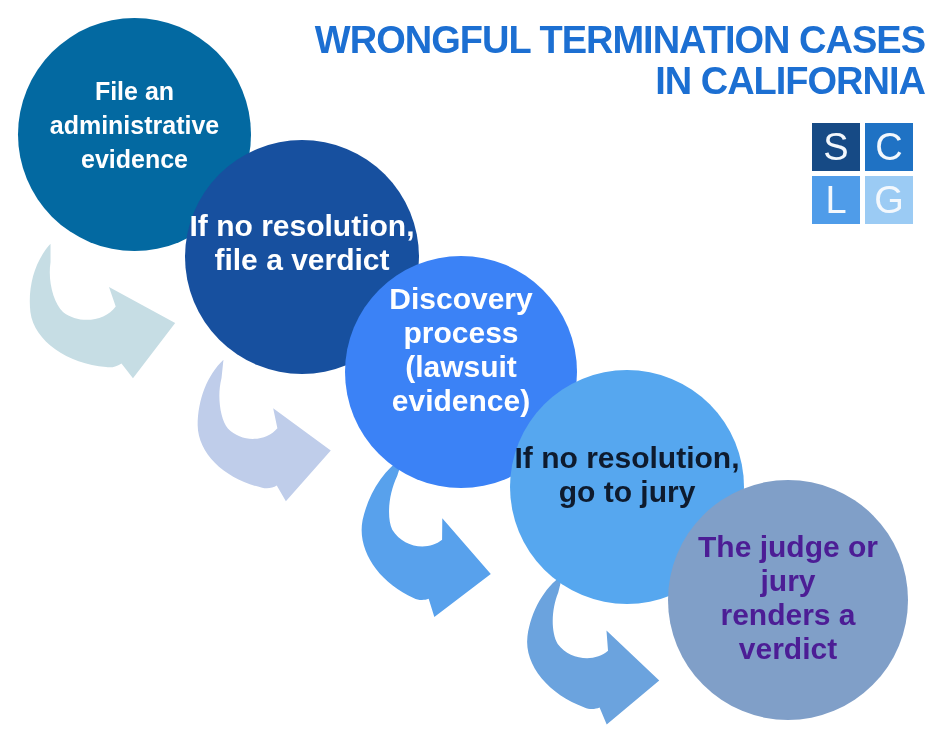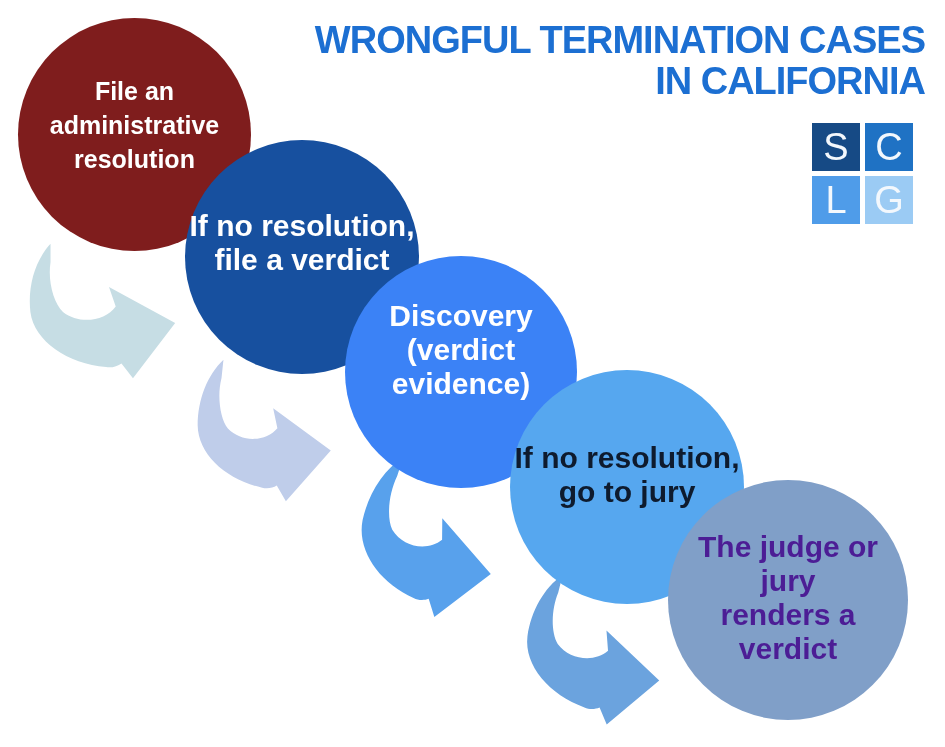--- a/index.html
+++ b/index.html
@@ -118,39 +118,40 @@
     <svg viewBox="0 0 170 150" preserveAspectRatio="none" aria-hidden="true">
       <path d="M36,2 C20,20 12,48 15,76 C19,108 54,132 94,136 C100,137 106,135 110,132 L122,148 L166,88 L97,49 L104,70 C93,86 66,90 49,76 C39,66 33,42 36,22 Z" style="fill: rgb(88, 161, 236);"></path>
     </svg>
   </div>
   <div class="arrow arrow-4">
     <svg viewBox="0 0 170 150" preserveAspectRatio="none" aria-hidden="true">
       <path d="M36,2 C20,20 12,48 15,76 C19,108 54,132 94,136 C100,137 106,135 110,132 L122,148 L166,88 L97,49 L104,70 C93,86 66,90 49,76 C39,66 33,42 36,22 Z" style="fill: rgb(107, 163, 222);"></path>
     </svg>
   </div>
 
-  <div class="step step-1" style="background: #7f1d1d;">
+  <div class="step step-1" style="background: #0369a1;">
     <div class="step-label" style="color: rgb(255, 255, 255);">
       <div>File an</div>
       <div>administrative</div>
-      <div>resolution</div>
+      <div>evidence</div>
     </div>
   </div>
 
   <div class="step step-2" style="background: rgb(23, 80, 159);">
     <div class="step-label" style="color: rgb(255, 255, 255);">
       <div>If no resolution,</div>
       <div>file a verdict</div>
     </div>
   </div>
 
   <div class="step step-3" style="background: #3b82f6;">
     <div class="step-label" style="color: rgb(255, 255, 255);">
       <div>Discovery</div>
-      <div>(verdict</div>
+      <div>process</div>
+      <div>(lawsuit</div>
       <div>evidence)</div>
     </div>
   </div>
 
   <div class="step step-4" style="background: rgb(86, 167, 239);">
     <div class="step-label" style="color: rgb(14, 27, 46);">
       <div>If no resolution,</div>
       <div>go to jury</div>
     </div>
   </div>

